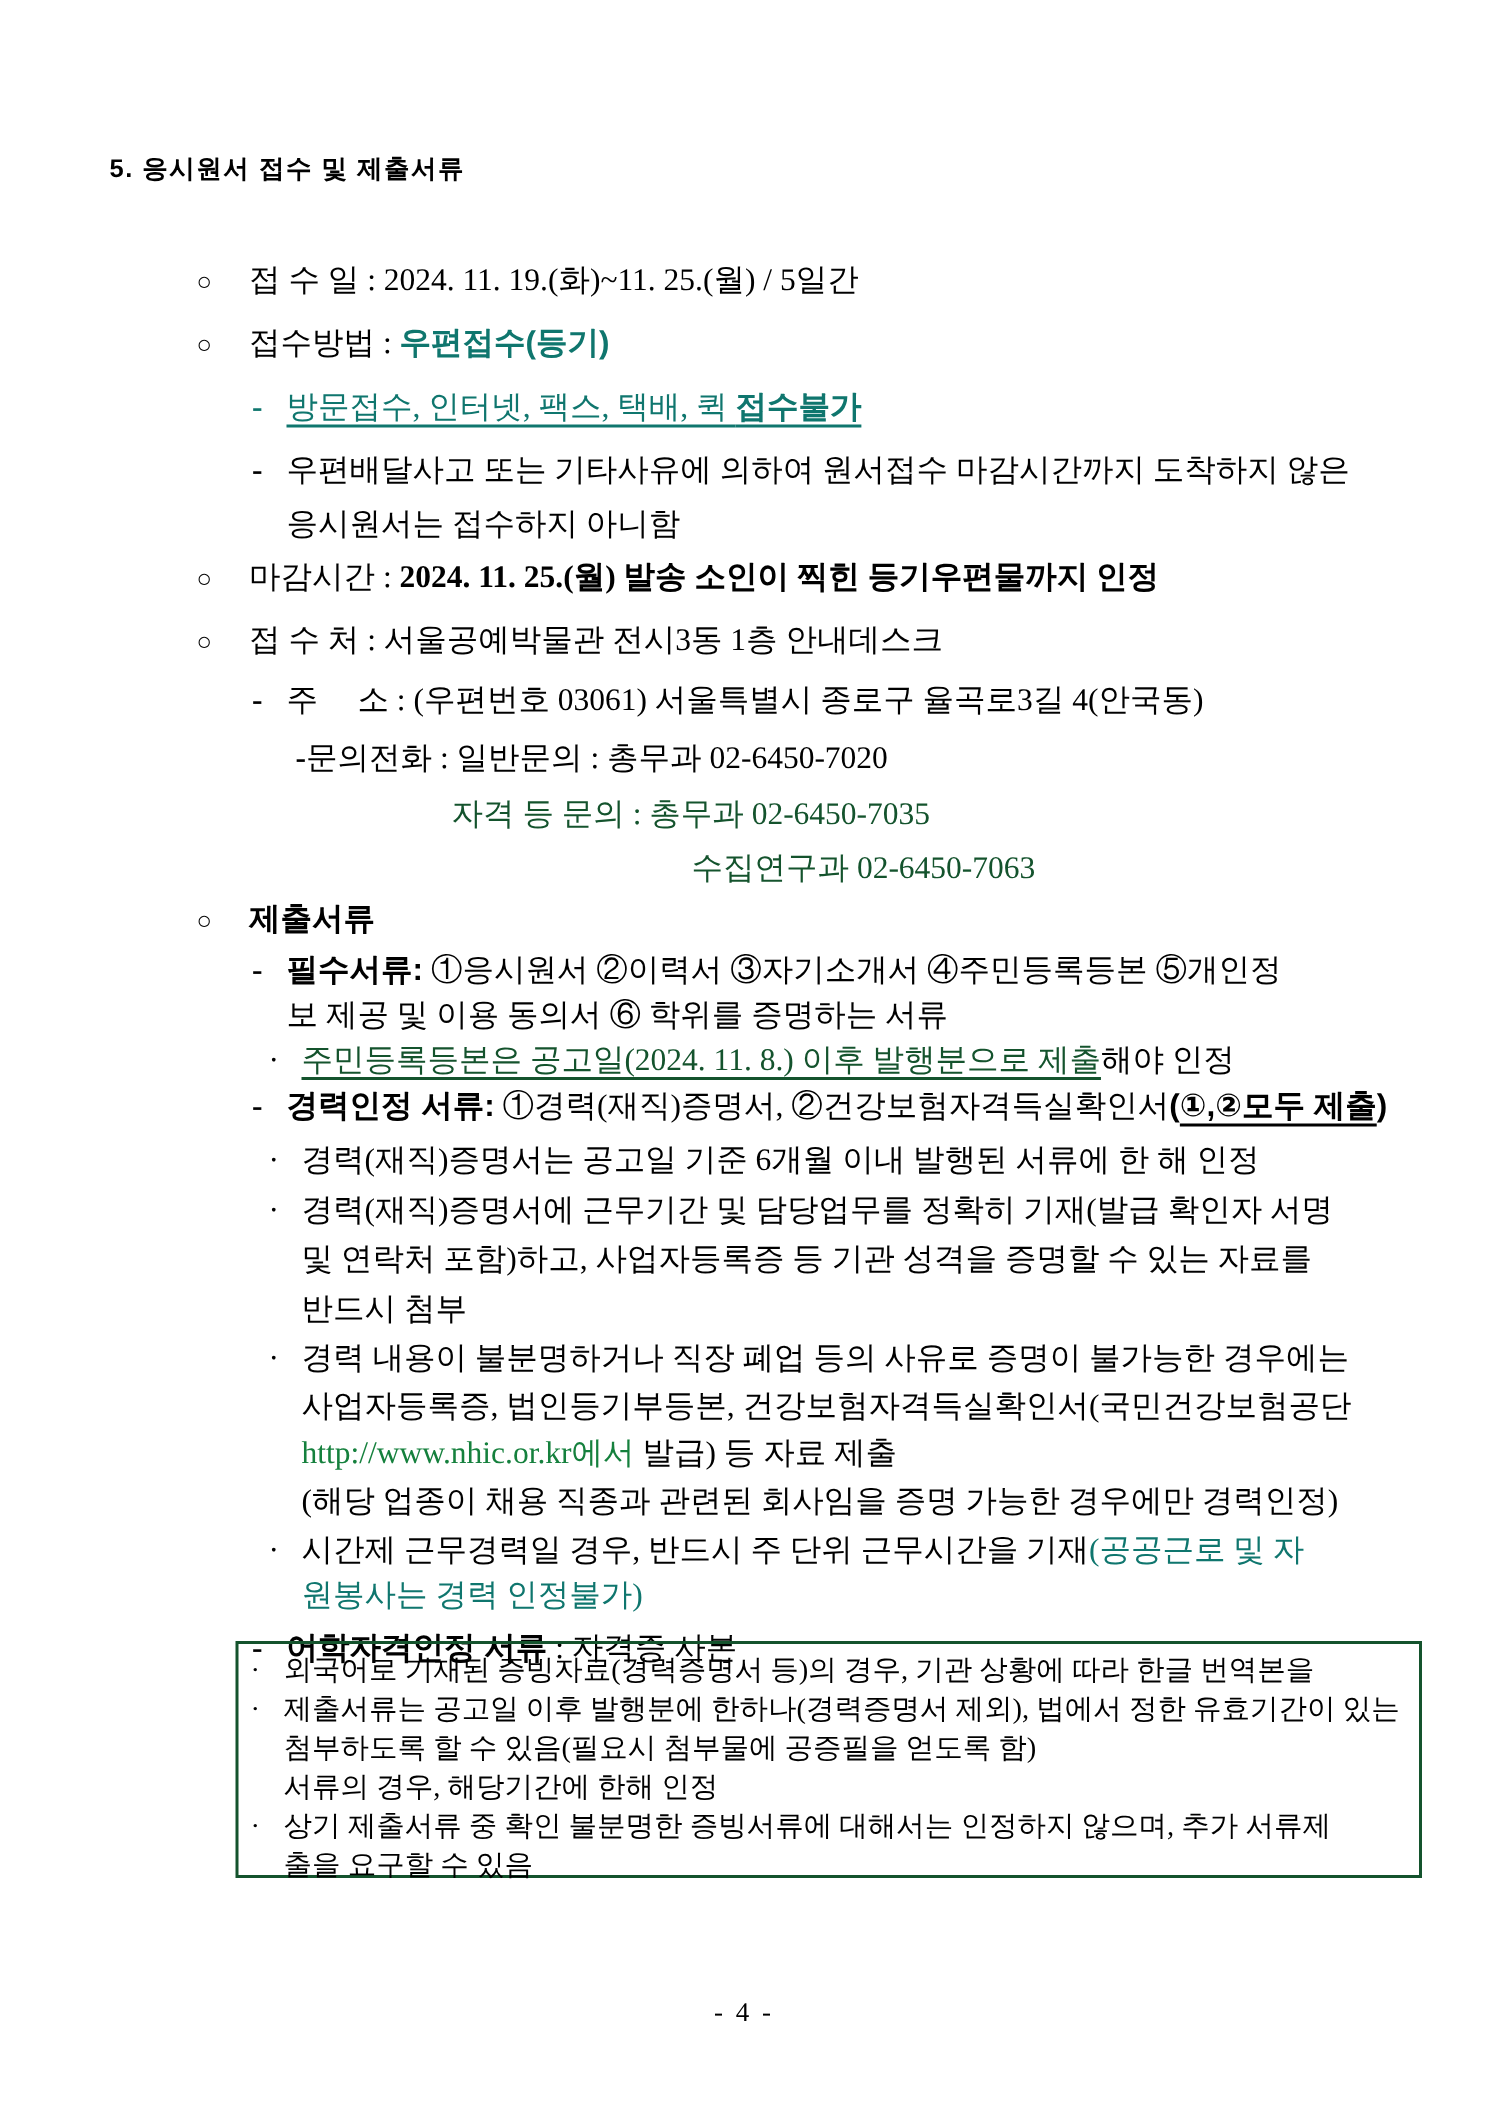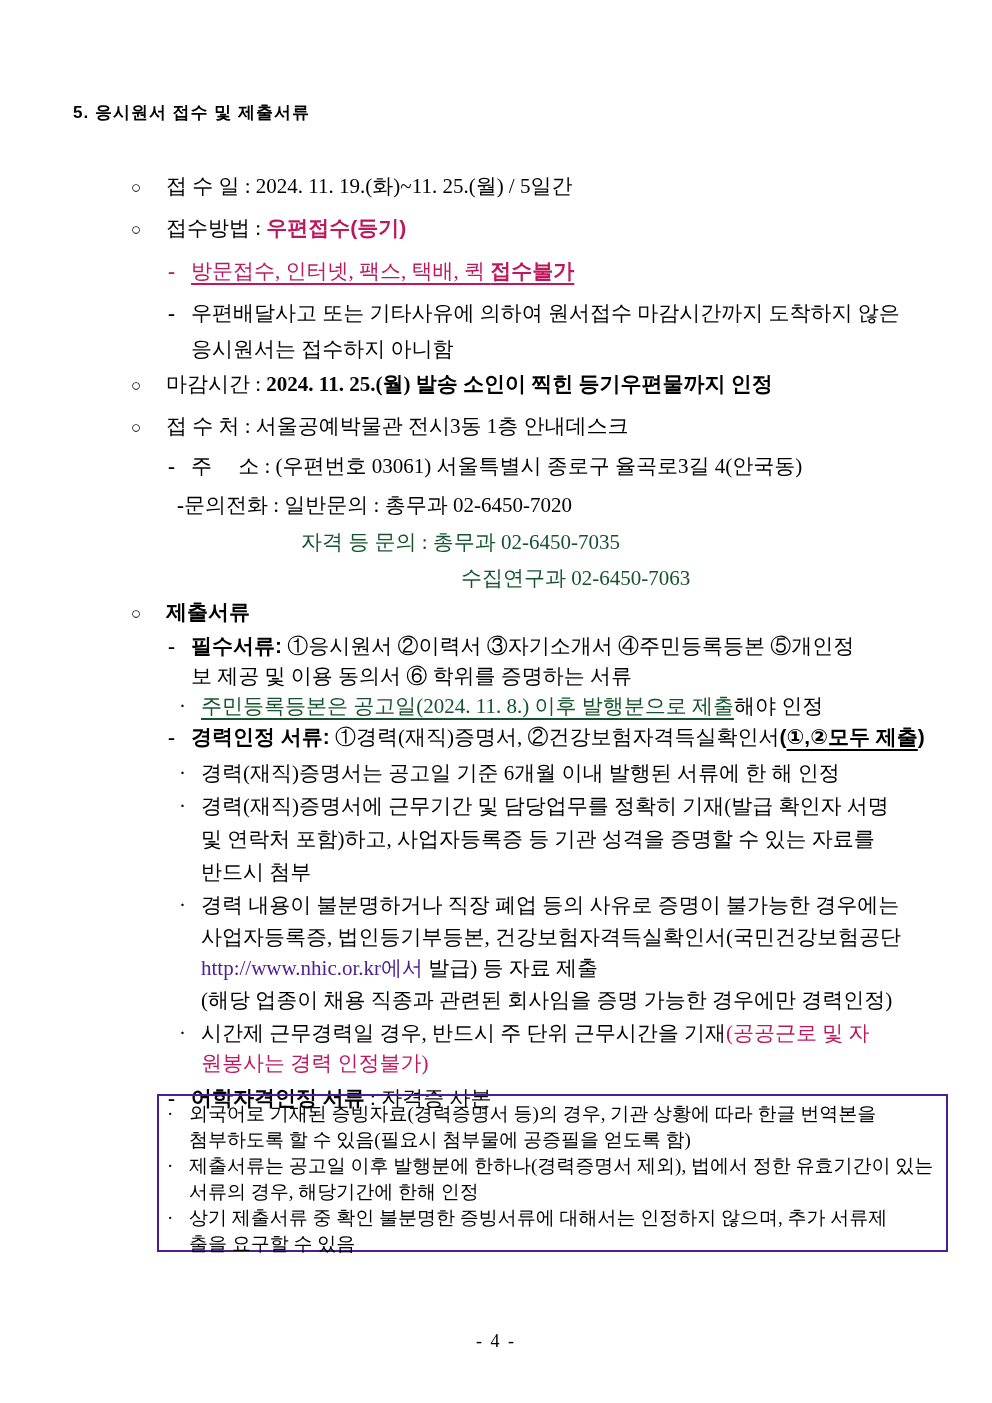--- a/index.html
+++ b/index.html
@@ -4,35 +4,35 @@
 <style>
   html,body { margin:0; padding:0; background:#e8e8e8; }
   .page {
     position:relative; width:992px; height:1403px; background:#ffffff;
     font-family:"Liberation Serif","DejaVu Serif",serif;
     font-size:21px; color:#000; overflow:hidden; margin:0 auto;
   }
   .line { position:absolute; white-space:pre; line-height:1.25; }
   .gothic { font-family:"Liberation Sans","DejaVu Sans",sans-serif; font-weight:bold; }
   .bserif { font-weight:bold; }
-  .red { color:#be185d; }
+  .red { color:#0f766e; }
   .blue { color:#14532d; }
   .u { text-decoration:underline; text-underline-offset:5px; text-decoration-thickness:1.5px; }
   .bullet-o { display:inline-block; width:35px; font-size:17px; }
   .bullet-dash { display:inline-block; width:23px; font-weight:bold; }
   .bullet-dot { display:inline-block; width:22px; }
   .title { font-size:17px; letter-spacing:1px; }
   .notice-box {
     position:absolute; left:157px; top:1094px; width:791px; height:158px;
-    border:2px solid #4c1d95; box-sizing:border-box; font-size:19px; padding:5px 8px 0 8px;
+    border:2px solid #14532d; box-sizing:border-box; font-size:19px; padding:5px 8px 0 8px;
   }
   .bline { white-space:pre; line-height:26px; }
   .bcont { padding-left:22px; }
   .footer { position:absolute; top:1331px; left:0; width:100%; text-align:center; font-size:18px; letter-spacing:2px; white-space:pre; }
-  a.doc-link { color:#4c1d95; text-decoration:none; cursor:pointer; }
+  a.doc-link { color:#15803d; text-decoration:none; cursor:pointer; }
 </style>
 </head>
 <body>
 
 <div class="page">
 
   <div class="line title gothic" style="left:73px; top:102px;">5. 응시원서 접수 및 제출서류</div>
 
   <div class="line" style="left:110px; top:147px;">
     <span class="bullet-o">○</span><span>접 수 일 : </span><span>2024. 11. 19.(화)~11. 25.(월) / 5일간</span>
@@ -58,21 +58,21 @@
   </div>
 
   <div class="line" style="left:110px; top:387px;">
     <span class="bullet-o">○</span><span>접 수 처 : </span><span>서울공예박물관 전시3동 1층 안내데스크</span>
   </div>
 
   <div class="line" style="left:147px; top:427px;">
     <span class="bullet-dash">-</span><span>주     소 : </span><span>(우편번호 03061) 서울특별시 종로구 율곡로3길 4(안국동)</span>
   </div>
 
-  <div class="line" style="left:140px; top:466px;text-align:right;">
+  <div class="line" style="left:160px; top:466px;text-align:right;">
     <span class="bullet-dash">-</span><span>문의전화 : </span><span>일반문의 : 총무과 02-6450-7020</span>
   </div>
 
   <div class="line blue" style="left:280px; top:503px;">
     <span>자격 등 문의 : 총무과 02-6450-7035</span>
   </div>
   <div class="line blue" style="left:440px; top:539px;">
     <span>수집연구과 02-6450-7063</span>
   </div>
 
@@ -128,22 +128,22 @@
   <div class="line red" style="left:180px; top:1024px;">
     <span>원봉사는 경력 인정불가)</span>
   </div>
 
   <div class="line" style="left:147px; top:1059px;">
     <span class="bullet-dash">-</span><span class="gothic">어학자격인정 서류</span><span> : 자격증 사본</span>
   </div>
 
   <div class="notice-box">
     <div class="bline"><span class="bullet-dot">·</span><span>외국어로 기재된 증빙자료(경력증명서 등)의 경우, 기관 상황에 따라 한글 번역본을</span></div>
+    <div class="bline"><span class="bullet-dot">·</span><span>제출서류는 공고일 이후 발행분에 한하나(경력증명서 제외), 법에서 정한 유효기간이 있는</span></div>
     <div class="bline bcont"><span>첨부하도록 할 수 있음(필요시 첨부물에 공증필을 얻도록 함)</span></div>
-    <div class="bline"><span class="bullet-dot">·</span><span>제출서류는 공고일 이후 발행분에 한하나(경력증명서 제외), 법에서 정한 유효기간이 있는</span></div>
     <div class="bline bcont"><span>서류의 경우, 해당기간에 한해 인정</span></div>
     <div class="bline"><span class="bullet-dot">·</span><span>상기 제출서류 중 확인 불분명한 증빙서류에 대해서는 인정하지 않으며, 추가 서류제</span></div>
     <div class="bline bcont"><span>출을 요구할 수 있음</span></div>
   </div>
 
 
   <div class="footer">- 4 -</div>
 
 </div>
 

